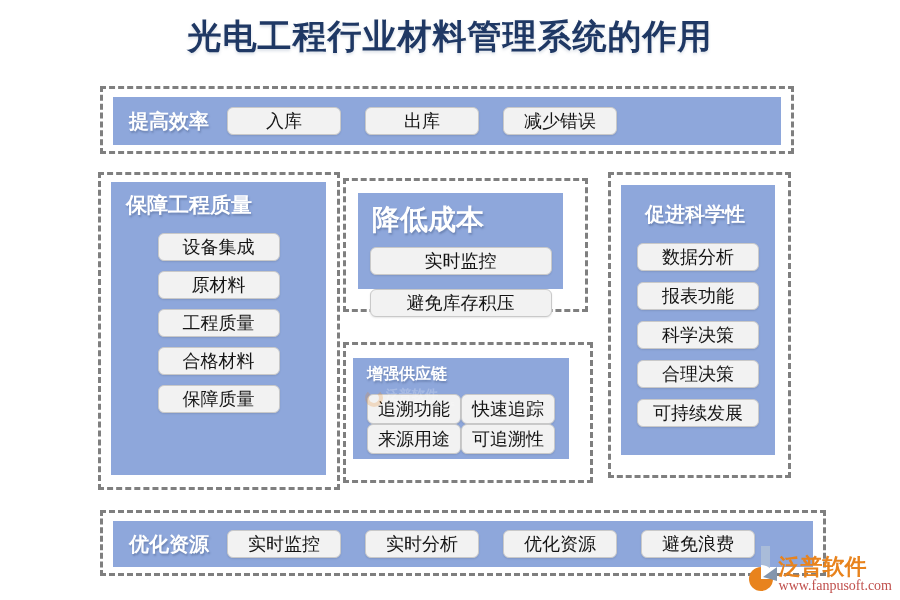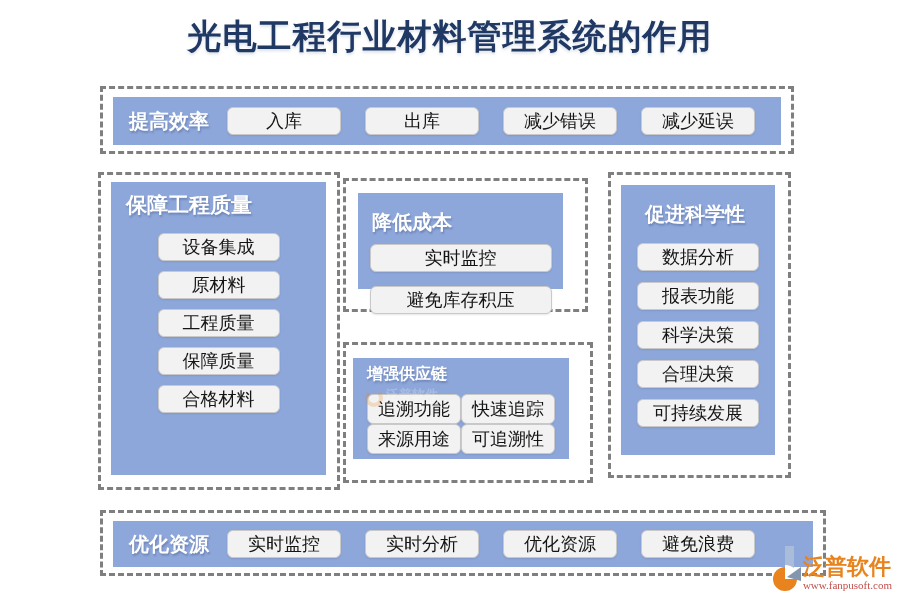--- a/index.html
+++ b/index.html
@@ -44,21 +44,21 @@
   .left-panel   { inset:7px 11px 12px 10px; }
   .midtop-panel { inset:12px 22px 20px 12px; }
   .midbot-panel { inset:13px 21px 21px 7px;  }
   .right-panel  { inset:10px 13px 20px 10px; }
 
   .col-header {
     align-self:flex-start; color:#fff; font-weight:bold; font-size:21px;
     white-space:nowrap; text-shadow:1px 2px 2px rgba(50,70,110,0.35);
   }
   .left-panel   .col-header { padding:9px 0 0 15px; }
-  .midtop-panel .col-header { padding:16px 0 0 14px; font-size:20px; }
+  .midtop-panel .col-header { padding:8px 0 0 14px; font-size:28px; }
   .midbot-panel .col-header { padding:6px 0 0 14px; font-size:16px; }
   .right-panel  .col-header { padding:16px 0 0 24px; font-size:20px; }
 
   .col-buttons { display:flex; flex-direction:column; align-items:center; }
   .left-buttons  { gap:10px; margin-top:14px;font-family:Liberation Mono, monospace; }
   .midtop-buttons{ gap:14px; margin-top:8px;  }
   .right-buttons { gap:11px; margin-top:15px; }
 
   .grid-buttons {
     display:grid; grid-template-columns:1fr 1fr; 
@@ -96,52 +96,51 @@
     position:absolute; right:8px; bottom:8px; z-index:5;
     display:flex; align-items:flex-end; gap:1px;
   }
   .logo-icon { width:30px; height:48px; display:block; }
   .logo-text { display:flex; flex-direction:column; align-items:flex-start; }
   .logo-name {
     font-size:22px; font-weight:bold; color:var(--logo-orange,#E8831D);
     line-height:24px; white-space:nowrap;
   }
   .logo-url {
-    font-size:11px; color:var(--logo-url-red,#C0504D);
+    font-size:14px; color:var(--logo-url-red,#C0504D);
     font-family:"Liberation Serif","DejaVu Serif",serif; line-height:13px;text-align:center;
   }
 </style>
 </head>
 <body>
 
 <div class="canvas">
 
   <h1 class="title">光电工程行业材料管理系统的作用</h1>
 
   <section class="dashed-box top-section">
     <div class="blue-panel row-panel">
       <span class="row-label">提高效率</span>
       <div class="row-buttons">
           <div class="chip row-chip">入库</div>
           <div class="chip row-chip">出库</div>
           <div class="chip row-chip">减少错误</div>
-          <div class="chip row-chip">减少延误</div>
         </div>
     </div>
   </section>
 
   <section class="dashed-box left-section">
     <div class="blue-panel col-panel left-panel">
       <div class="col-header">保障工程质量</div>
       <div class="col-buttons left-buttons">
           <div class="chip col-chip">设备集成</div>
           <div class="chip col-chip">原材料</div>
           <div class="chip col-chip">工程质量</div>
+          <div class="chip col-chip">合格材料</div>
           <div class="chip col-chip">保障质量</div>
-          <div class="chip col-chip">合格材料</div>
         </div>
     </div>
   </section>
 
   <section class="dashed-box midtop-section">
     <div class="blue-panel col-panel midtop-panel">
       <div class="col-header">降低成本</div>
       <div class="col-buttons midtop-buttons">
           <div class="chip wide-chip">实时监控</div>
           <div class="chip wide-chip">避免库存积压</div>

